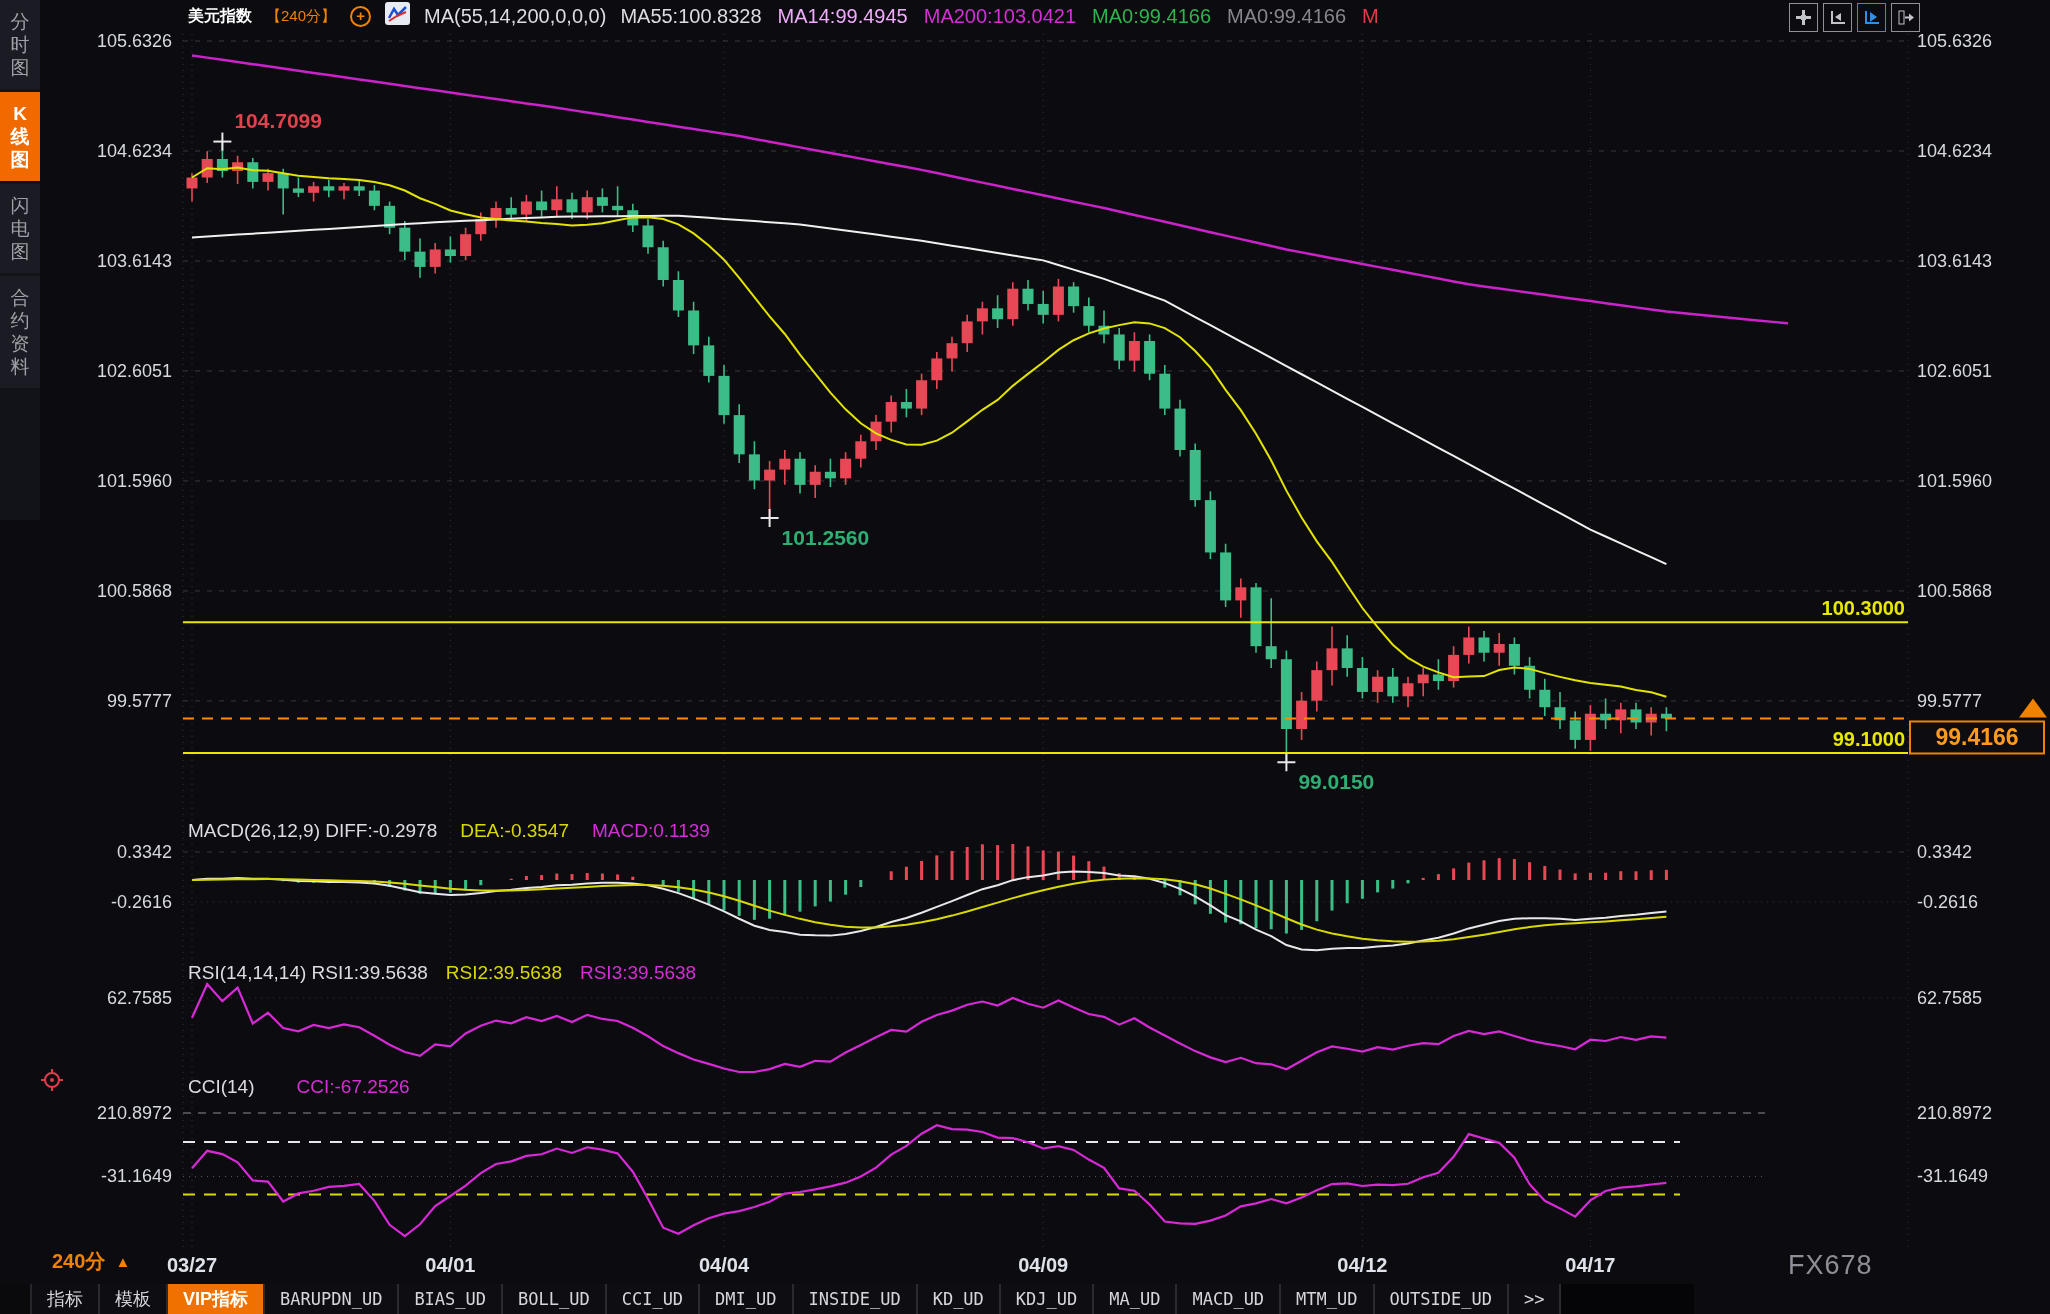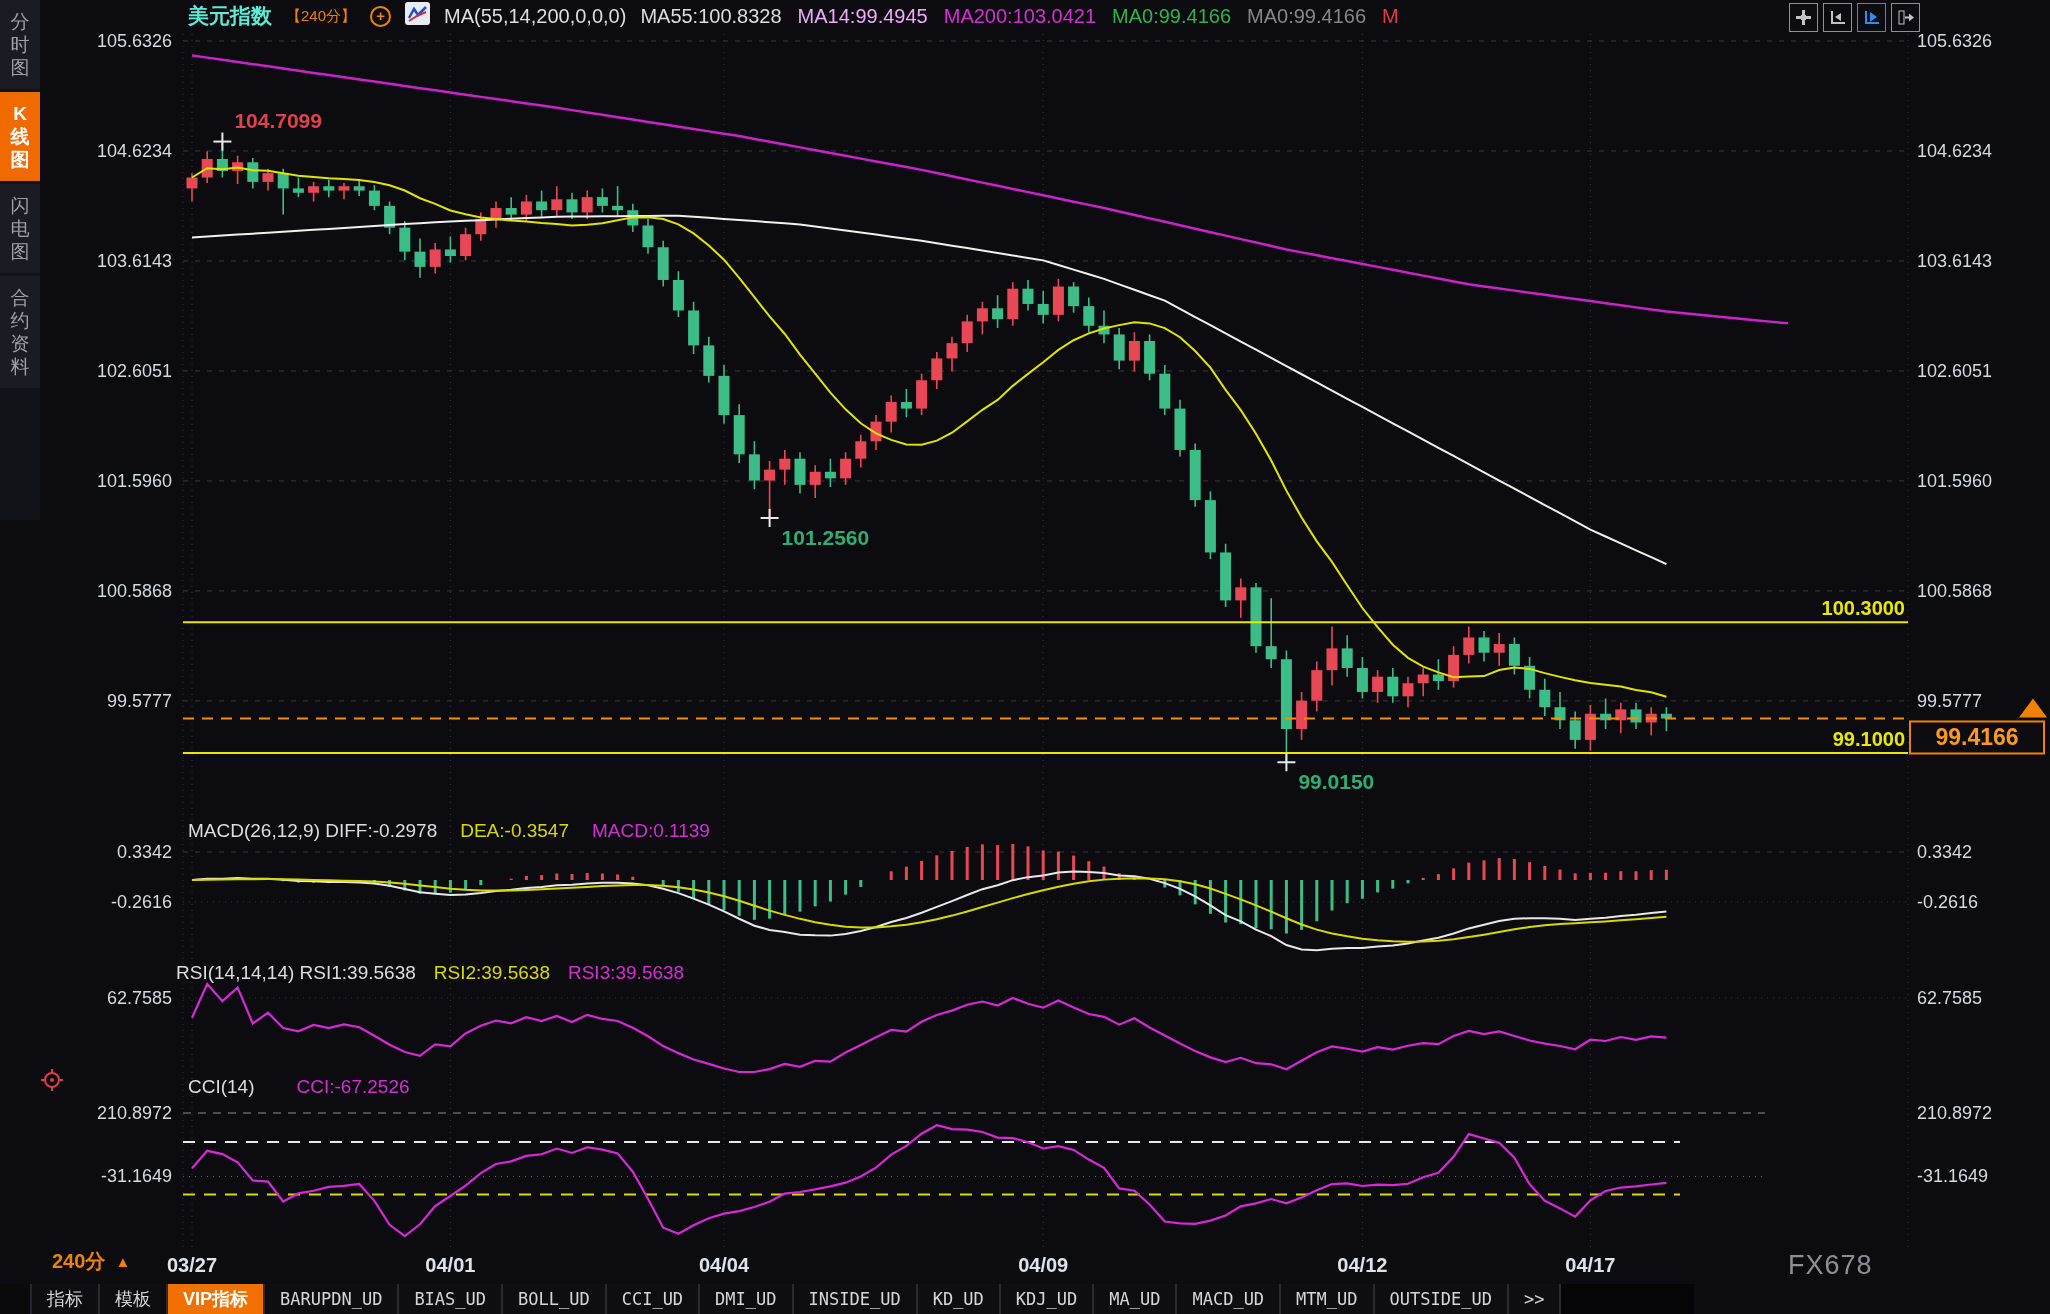--- a/index.html
+++ b/index.html
@@ -6,21 +6,21 @@
   #app{position:relative;width:2050px;height:1314px;background:#0c0c10;overflow:hidden;
        font-family:"Liberation Sans",sans-serif;}
   
   #sidebar{position:absolute;left:0;top:0;width:40px;height:520px;background:#121219;}
   .side-item{width:40px;text-align:center;color:#a0a0a8;font-size:19px;line-height:23px;
              padding:10px 0;margin-bottom:3px;cursor:pointer;background:#1b1b23;}
   .side-item.active{background:#f06a00;color:#fff;font-weight:bold;}
   
   #titlebar{position:absolute;left:188px;top:2px;height:28px;display:flex;align-items:center;
             gap:14px;font-size:20px;white-space:nowrap;}
-  #symbol{color:#5eead4;font-weight:bold;font-size:21px;text-align:center;}
+  #symbol{color:#ffffff;font-weight:bold;font-size:16px;text-align:center;}
   #period{color:#f08200;font-size:15px;}
   .circle-plus{display:inline-block;width:17px;height:17px;border:2px solid #f08200;border-radius:50%;
             color:#f08200;font-size:15px;line-height:15px;text-align:center;font-weight:bold;}
   .seg{white-space:nowrap;}
   
   #topbtns{position:absolute;left:1789px;top:3px;display:flex;gap:5px;}
   .tbtn{width:27px;height:27px;border:1px solid #90909a;background:#0c0c10;display:flex;
         align-items:center;justify-content:center;cursor:pointer;}
   .tbtn.blue{border-color:#2f8fe8;}
   
@@ -471,21 +471,21 @@
       <text x="1043.1999999999998" y="1272" fill="#dfe2ea" font-size="20" font-weight="bold" text-anchor="middle">04/09</text>
       <text x="1362.3999999999999" y="1272" fill="#dfe2ea" font-size="20" font-weight="bold" text-anchor="middle">04/12</text>
       <text x="1590.3999999999999" y="1272" fill="#dfe2ea" font-size="20" font-weight="bold" text-anchor="middle">04/17</text>
     </svg>
 
   <div class="ind-header" id="macdHeader" style="left:188px;top:820px;gap:23px;">
       <span style="color: rgb(220, 220, 226);">MACD(26,12,9) DIFF:-0.2978</span>
       <span style="color: rgb(217, 217, 0);">DEA:-0.3547</span>
       <span style="color: rgb(212, 47, 212); text-align: right;">MACD:0.1139</span>
     </div>
-  <div class="ind-header" id="rsiHeader" style="left:176px;top:962px;">
+  <div class="ind-header" id="rsiHeader" style="left:188px;top:962px;">
       <span style="color: rgb(220, 220, 226);">RSI(14,14,14) RSI1:39.5638</span>
       <span style="color: rgb(217, 217, 0);">RSI2:39.5638</span>
       <span style="color: rgb(212, 47, 212);">RSI3:39.5638</span>
     </div>
   <div class="ind-header" id="cciHeader" style="left:188px;top:1076px;">
       <span style="color: rgb(220, 220, 226);">CCI(14)</span>
       <span style="color: rgb(212, 47, 212); margin-left: 24px;">CCI:-67.2526</span>
     </div>
 
   <div id="target-icon">

